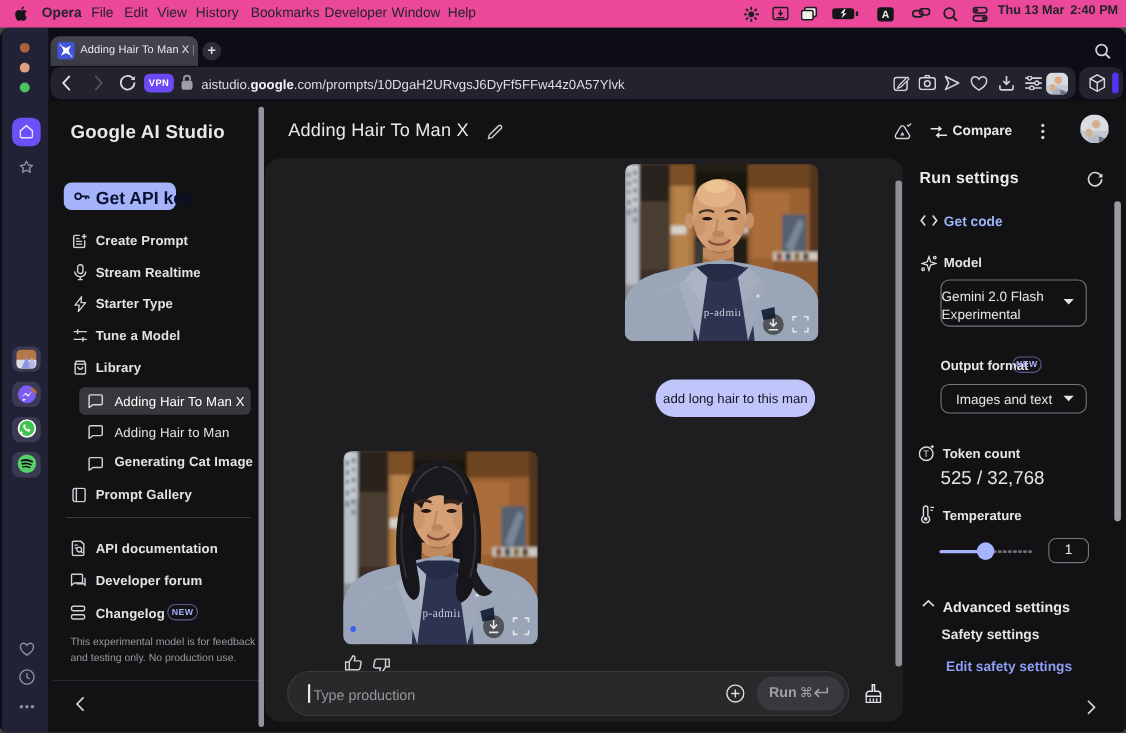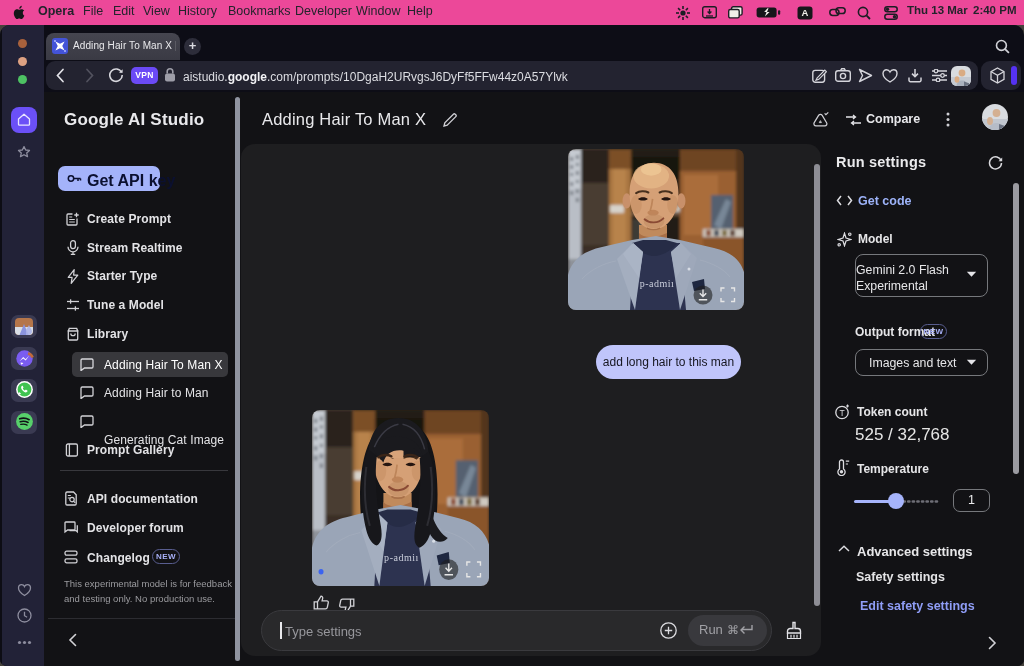--- a/index.html
+++ b/index.html
@@ -217,21 +217,21 @@
           <path d="M1 2.2A1.2 1.2 0 0 1 2.2 1h9.6A1.2 1.2 0 0 1 13 2.2v6.6A1.2 1.2 0 0 1 11.8 10H4.5L1 12.6z" fill="none" stroke="#d8d8dc" stroke-width="1.3"></path>
         </svg>
       <div class="navrow" style="left:104px;top:333px;color:#fff;font-weight:400">Adding Hair To Man X</div>
       <svg class="abs" style="left:80px;top:361px" width="14" height="13" viewBox="0 0 14 13">
           <path d="M1 2.2A1.2 1.2 0 0 1 2.2 1h9.6A1.2 1.2 0 0 1 13 2.2v6.6A1.2 1.2 0 0 1 11.8 10H4.5L1 12.6z" fill="none" stroke="#d2d2d6" stroke-width="1.3"></path>
         </svg>
       <div class="navrow" style="left:104px;top:361px;font-weight:400">Adding Hair to Man</div>
       <svg class="abs" style="left:80px;top:390px" width="14" height="13" viewBox="0 0 14 13">
           <path d="M1 2.2A1.2 1.2 0 0 1 2.2 1h9.6A1.2 1.2 0 0 1 13 2.2v6.6A1.2 1.2 0 0 1 11.8 10H4.5L1 12.6z" fill="none" stroke="#d2d2d6" stroke-width="1.3"></path>
         </svg>
-      <div class="navrow" style="left:104px;top:408px;font-weight:400">Generating Cat Image</div>
+      <div class="navrow" style="left:104px;top:388px;font-weight:700">Generating Cat Image</div>
       <svg class="abs" style="left:65px;top:418px" width="14" height="14" viewBox="0 0 14 14">
           <path d="M3 1h8a1.4 1.4 0 0 1 1.4 1.4v9.2A1.4 1.4 0 0 1 11 13H3a1.6 1.6 0 0 1-1.6-1.6V2.6A1.6 1.6 0 0 1 3 1z" fill="none" stroke="#d2d2d6" stroke-width="1.3"></path>
           <path d="M4.4 1v12" stroke="#d2d2d6" stroke-width="1.3"></path>
         </svg>
       <div class="navrow" style="left:87px;top:418px">Prompt Gallery</div>
 
       <div class="abs" style="left:60px;top:445px;width:168px;height:1px;background:#38383d"></div>
 
       <svg class="abs" style="left:64px;top:466px" width="14" height="15" viewBox="0 0 14 15">
           <path d="M9.5 1H3a1.2 1.2 0 0 0-1.2 1.2v10.6A1.2 1.2 0 0 0 3 14h8a1.2 1.2 0 0 0 1.2-1.2V3.7z" fill="none" stroke="#d2d2d6" stroke-width="1.3"></path>
@@ -513,27 +513,27 @@
       <svg class="abs" style="left:313px;top:570px" width="17" height="16" viewBox="0 0 17 16">
           <path d="M4.5 6.8 8 1.2a1.8 1.8 0 0 1 1.7 2.2l-.6 2.4h4.8a1.4 1.4 0 0 1 1.4 1.7l-1 4.8a1.9 1.9 0 0 1-1.9 1.5H4.5M4.5 6.8H1.2v7h3.3z" fill="none" stroke="#d2d2d6" stroke-width="1.3"></path>
         </svg>
       <svg class="abs" style="left:338px;top:572px" width="17" height="16" viewBox="0 0 17 16">
           <g transform="rotate(180 8.5 8)">
             <path d="M4.5 6.8 8 1.2a1.8 1.8 0 0 1 1.7 2.2l-.6 2.4h4.8a1.4 1.4 0 0 1 1.4 1.7l-1 4.8a1.9 1.9 0 0 1-1.9 1.5H4.5M4.5 6.8H1.2v7h3.3z" fill="none" stroke="#d2d2d6" stroke-width="1.3"></path>
           </g>
         </svg>
       <div class="abs" style="left:261px;top:585px;width:511px;height:41px;background:#29292b;border:1px solid #3a3a3e;border-radius:21px"></div>
       <div class="abs" style="left:280px;top:597px;width:1.5px;height:17px;background:#e8e8ec"></div>
-      <div class="abs" style="left:285px;top:599px;font-size:13px;color:#97979c">Type settings</div>
+      <div class="abs" style="left:285px;top:599px;font-size:13px;color:#97979c">Type production</div>
       <svg class="abs" style="left:660px;top:597px" width="17" height="17" viewBox="0 0 17 17">
           <circle cx="8.5" cy="8.5" r="7.7" fill="none" stroke="#dcdce0" stroke-width="1.3"></circle>
           <path d="M8.5 4.8v7.4M4.8 8.5h7.4" stroke="#dcdce0" stroke-width="1.3"></path>
         </svg>
       <div class="abs" style="left:688px;top:590px;width:79px;height:31px;background:#39393d;border-radius:16px"></div>
-      <div class="abs" style="left:699px;top:597px;font-size:13px;color:#a0a0a5;font-weight:400">Run</div>
+      <div class="abs" style="left:699px;top:597px;font-size:13px;color:#a0a0a5;font-weight:700">Run</div>
       <div class="abs" style="left:727px;top:597.5px;font-size:12px;color:#a0a0a5">⌘</div>
       <svg class="abs" style="left:739px;top:599px" width="14" height="11" viewBox="0 0 14 11">
           <path d="M13 1v4.5H2.5M5.5 2.5 2 6l3.5 3.5" fill="none" stroke="#a0a0a5" stroke-width="1.4"></path>
         </svg>
       <svg class="abs" style="left:786px;top:596px" width="16" height="20" viewBox="0 0 16 20">
           <path d="M7 1.5h2v6h2.8a2.7 2.7 0 0 1 2.7 2.7V12H1.5v-1.8A2.7 2.7 0 0 1 4.2 7.5H7z" fill="none" stroke="#e2e2e6" stroke-width="1.4"></path>
           <path d="M1.5 12v5.5h13V12M5 13.8v3M8 13.8v3M11 13.8v3" stroke="#e2e2e6" stroke-width="1.2" fill="none"></path>
         </svg>
       <div class="scroll" style="left:813.5px;top:139px;width:6.5px;height:442px;background:#8e8e95"></div>
     </div>

